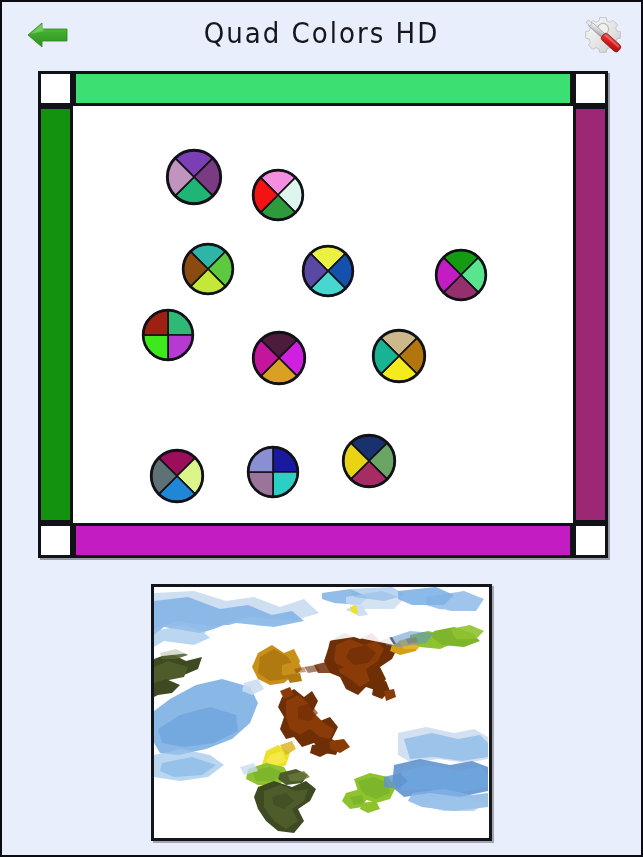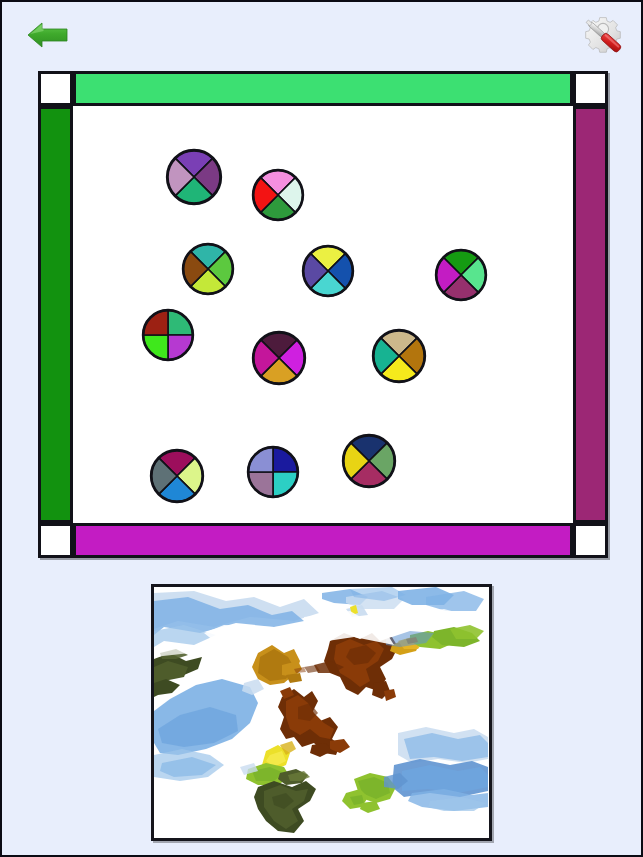--- a/index.html
+++ b/index.html
@@ -149,20 +149,21 @@
           <stop offset="0%" stop-color="#63c94f"></stop>
           <stop offset="45%" stop-color="#3faa2c"></stop>
           <stop offset="100%" stop-color="#2f8f22"></stop>
         </linearGradient>
       </defs>
       <path d="M2 17 L16 5 L16 11 L41 11 L41 23 L16 23 L16 29 Z" fill="url(#gradBack)" stroke="#2c8420" stroke-width="0.8" stroke-linejoin="round"></path>
       <path d="M3 17 L16 6.5 L16 10.5 L17.5 10.5 L17.5 13 L4.5 16 Z" fill="#8fdd7c" opacity="0.55"></path>
     </svg>
   </div>
 
+  <div id="app-title">Quad Colors HD</div>
 
   <div id="settings-button" title="Settings">
     <svg width="52" height="50" viewBox="0 0 52 50">
       <defs>
         <linearGradient id="gradGear" x1="0" y1="0" x2="1" y2="1">
           <stop offset="0%" stop-color="#fafafa"></stop>
           <stop offset="60%" stop-color="#e2e2e2"></stop>
           <stop offset="100%" stop-color="#c7c7c7"></stop>
         </linearGradient>
         <linearGradient id="gradHandle" x1="0" y1="0" x2="1" y2="1">

